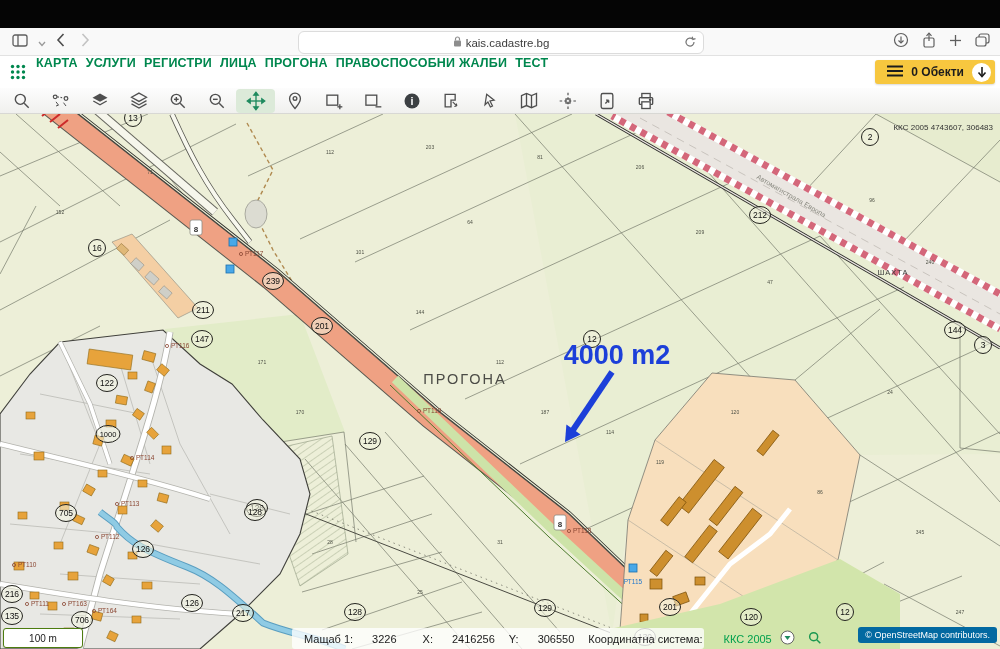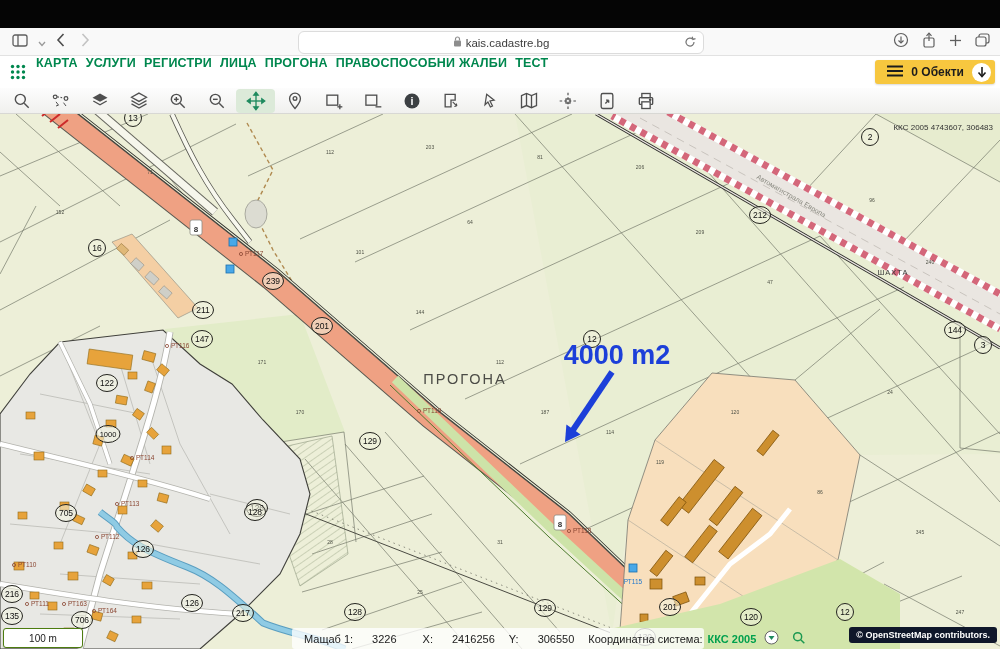--- a/index.html
+++ b/index.html
@@ -15,25 +15,25 @@
   .menu{position:absolute;left:36px;top:0;height:32px;display:flex;align-items:flex-start;gap:8px}
   .menu span{font-size:12.5px;font-weight:bold;color:#00874e;letter-spacing:.2px;cursor:pointer;white-space:nowrap}
   .objects-btn{position:absolute;right:5px;top:4px;height:24px;background:#f7c73f;border-radius:3px;display:flex;align-items:center;gap:8px;padding:0 4px 0 12px;box-shadow:0 1px 2px rgba(0,0,0,.15)}
   .objects-btn .lbl{font-size:12px;font-weight:bold;color:#1c1c1c}
   .objects-btn .circ{width:19px;height:19px;border-radius:50%;background:#fff;display:flex;align-items:center;justify-content:center}
   .toolbar{position:absolute;top:88px;left:0;width:1000px;height:26px;background:linear-gradient(#fdfdfd,#f0f0ee);border-bottom:1px solid #d8d8d4;box-sizing:border-box;display:flex;align-items:center;padding-left:2px}
   .tool{width:39px;height:24px;display:flex;align-items:center;justify-content:center;cursor:pointer}
   .tool.active{background:#dcead9;border-radius:4px}
   .mapwrap{position:absolute;top:114px;left:0;width:1000px;height:535px}
   .statusbar{position:absolute;left:292px;top:628px;width:412px;height:21px;background:rgba(255,255,255,.78);border-radius:3px;display:flex;align-items:center;font-size:11px;color:#1b1b1b;padding:0 12px;box-sizing:border-box;white-space:nowrap}
-  .statusbar b.crs{color:#00a04d;font-weight:bold;margin-left:5px}
+  .statusbar b.crs{color:#00a04d;font-weight:normal;margin-left:21px}
   .statusbar .sp{margin-left:14px}
   .statusbar .v{margin-left:19px}
   .scalebox{position:absolute;left:3px;top:628px;width:78px;height:18px;background:#fff;border:1px solid #4d7c0f;border-radius:3px;display:flex;align-items:center;justify-content:center;font-size:10px;color:#222;box-shadow:0 1px 2px rgba(0,0,0,.2)}
-  .osm{position:absolute;right:3px;top:627px;height:16px;background:#0f172a;color:#fff;font-size:9px;font-weight:bold;border-radius:3px;display:flex;align-items:center;padding:0 7px}
+  .osm{position:absolute;right:3px;top:627px;height:16px;background:#0369a1;color:#fff;font-size:9px;font-weight:normal;border-radius:3px;display:flex;align-items:center;padding:0 7px}
   svg text{font-family:"Liberation Sans",sans-serif}
 </style>
 </head>
 <body>
 
 <div class="topbar"></div>
 
 <div class="chrome">
   <div class="left-icons">
     <span><svg width="16" height="13" viewBox="0 0 16 13">

